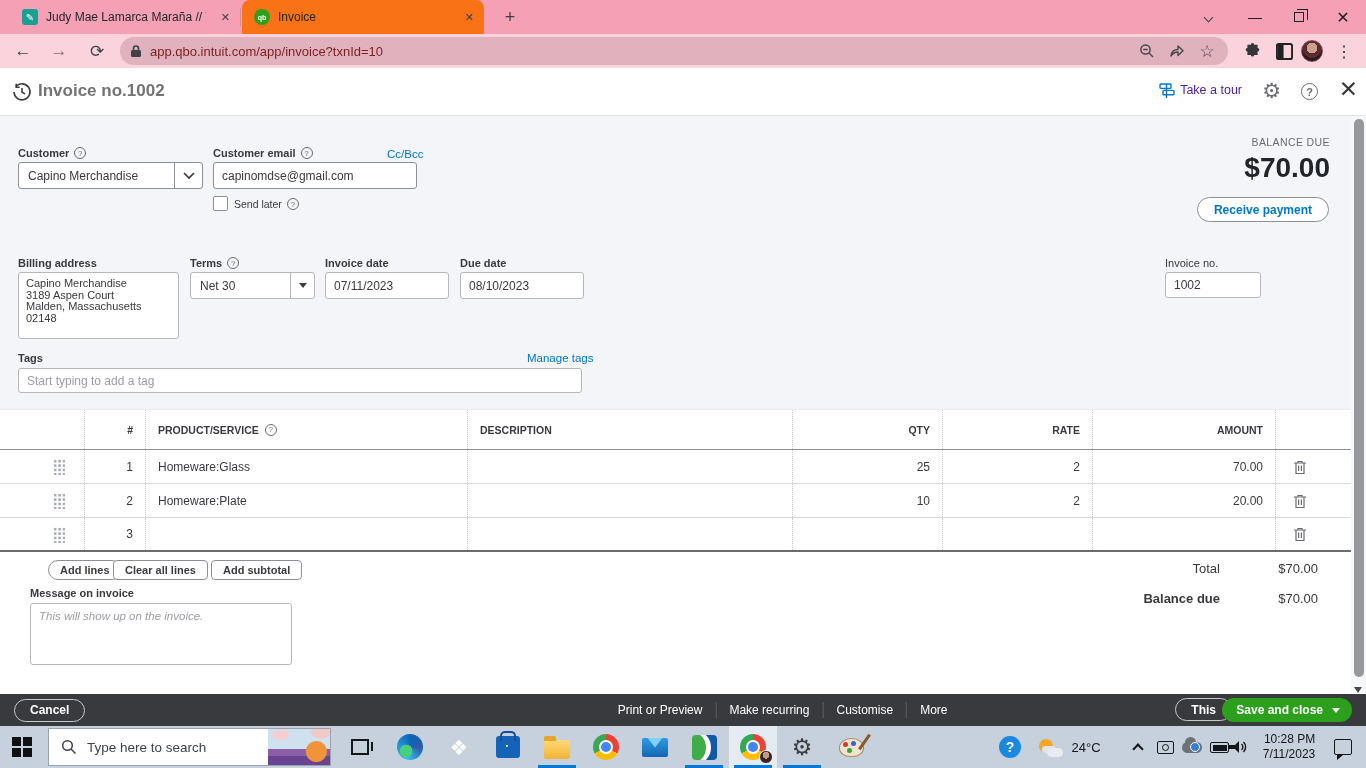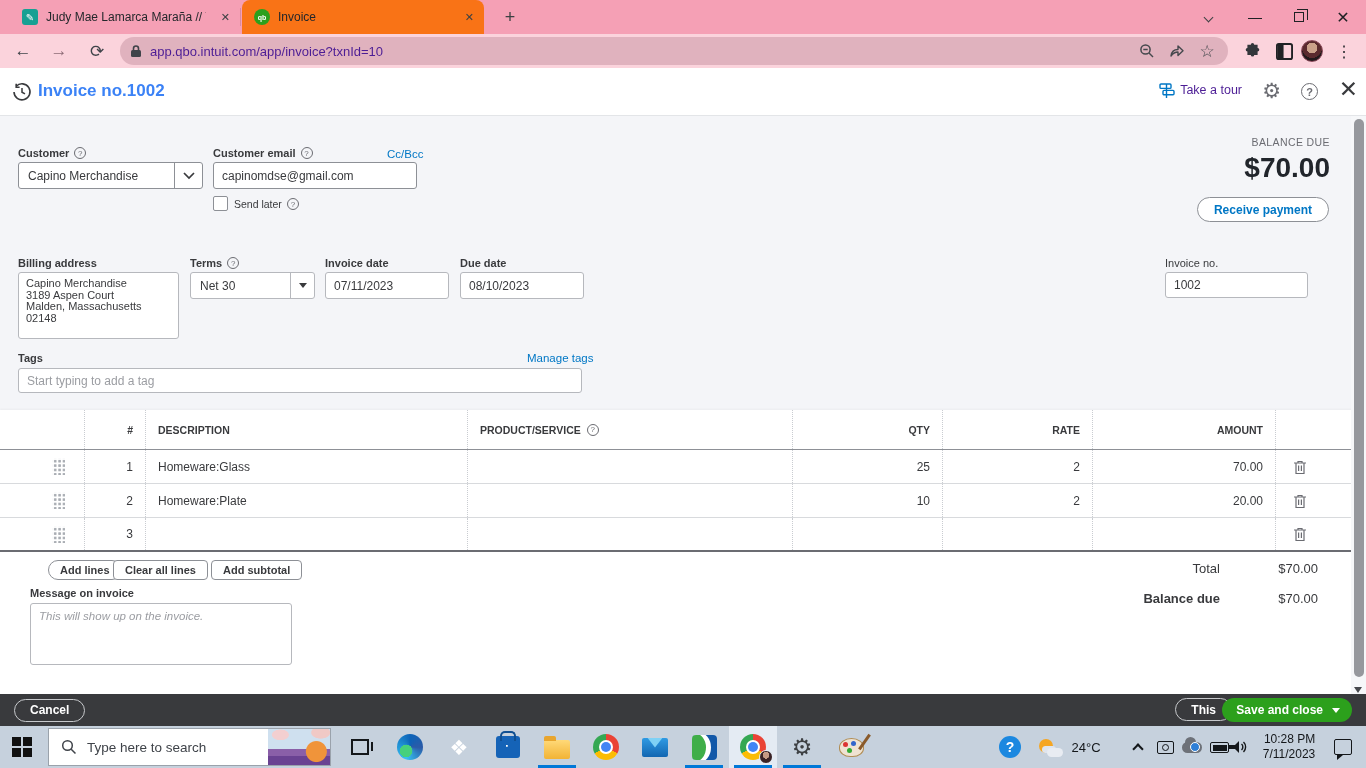--- a/index.html
+++ b/index.html
@@ -20,28 +20,28 @@
   .favicon-qb{width:16px;height:16px;border-radius:50%;background:#2ca01c;color:#fff;font-size:7px;font-weight:bold;display:flex;align-items:center;justify-content:center;}
   .newtab{position:absolute;top:5px;left:498px;width:24px;height:24px;font-size:18px;color:#3c4043;display:flex;align-items:center;justify-content:center;}
   .wctl{position:absolute;top:0;height:34px;width:46px;display:flex;align-items:center;justify-content:center;color:#202124;font-size:14px;}
   .chev{display:inline-block;width:7px;height:7px;border-right:1.6px solid #3c4043;border-bottom:1.6px solid #3c4043;transform:rotate(45deg);}
   .restore-box{width:10px;height:10px;border:1.4px solid #202124;position:relative;background:transparent;}
   .restore-box::before{content:"";position:absolute;left:2px;top:-4px;width:10px;height:10px;border-top:1.4px solid #202124;border-right:1.4px solid #202124;}
 
   #toolbar{position:absolute;top:34px;left:0;width:1366px;height:34px;background:#fbd3dc;}
   .navic{position:absolute;top:4px;width:26px;height:26px;display:flex;align-items:center;justify-content:center;font-size:17px;color:#3f4349;}
   #omnibox{position:absolute;top:3px;left:120px;width:1108px;height:28px;background:#e0b2be;border-radius:14px;display:flex;align-items:center;padding:0 10px;}
-  #omni-url{font-size:13px;color:#4c1d95;margin-left:8px;flex:1;}
+  #omni-url{font-size:13px;color:#7f1d1d;margin-left:8px;flex:1;}
   .omni-ic{width:22px;height:22px;display:flex;align-items:center;justify-content:center;margin-left:8px;color:#45484d;}
   .bar-ic{position:absolute;top:5px;width:24px;height:24px;display:flex;align-items:center;justify-content:center;color:#2d2f33;}
   .avatar{width:22px;height:22px;border-radius:50%;background:radial-gradient(circle at 50% 35%,#caa18a 0 32%,#5a2a2e 33% 60%,#23191c 61%);border:1px solid #8a4a5a;}
 
   
   #qbheader{position:absolute;top:68px;left:0;width:1366px;height:48px;background:#fff;border-bottom:1px solid #e3e5e8;}
-  #qb-title{position:absolute;left:38px;top:13px;font-size:17px;font-weight:bold;color:#3b82f6;}
+  #qb-title{position:absolute;left:38px;top:13px;font-size:17px;font-weight:bold;color:#737373;}
   .hdr-ic{position:absolute;top:13px;color:#6b6c72;}
   #take-tour{position:absolute;right:124px;top:14px;display:flex;gap:5px;align-items:center;color:#4c1d95;font-size:12.5px;}
   .help-circle{width:17px;height:17px;border:1.6px solid #6b6c72;border-radius:50%;color:#6b6c72;font-size:11px;font-weight:bold;display:flex;align-items:center;justify-content:center;}
   .help-circle::after{content:"?";}
 
   
   #content{position:absolute;top:116px;left:0;width:1366px;height:578px;background:#f4f5f8;overflow:hidden;}
   .lbl{font-size:11px;font-weight:bold;color:#393a3d;display:flex;align-items:center;gap:5px;}
   .info{width:12px;height:12px;border:1px solid #6b6c72;border-radius:50%;color:#6b6c72;font-size:8px;display:inline-flex;align-items:center;justify-content:center;font-weight:normal;}
   .info::after{content:"?";}
@@ -284,36 +284,36 @@
         </span>
     </div>
 
     <div class="lbl abs" style="left:325px;top:141px;">Invoice date</div>
     <input class="field abs" style="left: 325px; top: 156px; width: 124px; height: 27px;" value="07/11/2023">
 
     <div class="lbl abs" style="left:460px;top:141px;">Due date</div>
     <input class="field abs" style="left: 460px; top: 156px; width: 124px; height: 27px;" value="08/10/2023">
 
     <div class="lbl abs" style="left:1165px;top:141px;font-weight:normal;font-size:11px;">Invoice no.</div>
-    <input class="field abs" style="left: 1165px; top: 156px; width: 143px; height: 26px;" value="1002">
+    <input class="field abs" style="left: 1165px; top: 156px; width: 96px; height: 26px;" value="1002">
 
     <div class="lbl abs" style="left:18px;top:236px;">Tags</div>
     <span class="blue-link abs" style="left:527px;top:236px;">Manage tags</span>
     <input class="field abs" style="left: 18px; top: 252px; width: 564px; height: 25px;" placeholder="Start typing to add a tag">
 
     <div id="table-panel">
       <div class="trow" id="thead">
         <div></div>
         <div class="cl" style="border-left:none;"></div>
         <div class="cl r">#</div>
-        <div class="cl">DESCRIPTION</div>
         <div class="cl" style="gap:6px;">
           <span>PRODUCT/SERVICE</span>
             <span class="info"></span>
         </div>
+        <div class="cl">DESCRIPTION</div>
         <div class="cl r">QTY</div>
         <div class="cl r">RATE</div>
         <div class="cl r">AMOUNT</div>
         <div class="cl"></div>
       </div>
 
       <div class="trow body-row">
         <div></div>
         <div>
             <span class="drag"></span>
@@ -383,20 +383,29 @@
     <div id="clipped-label">Message on statement</div>
   </div>
 
   <div id="scrollbar">
     <div id="scroll-thumb"></div>
     <div id="scroll-down"></div>
   </div>
 
   <div id="footer">
     <div class="pill" style="margin-left:14px;">Cancel</div>
+    <div id="footer-center">
+      <span class="fitem">Print or Preview</span>
+      <span class="fsep"></span>
+      <span class="fitem">Make recurring</span>
+      <span class="fsep"></span>
+      <span class="fitem">Customise</span>
+      <span class="fsep"></span>
+      <span class="fitem">More</span>
+    </div>
     <div class="pill" id="save-btn">This</div>
     <div id="save-close">
       <span>Save and close</span>
       <span class="tri-down-w"></span>
     </div>
   </div>
 
   <div id="taskbar">
     <div id="start">
         <span></span>

